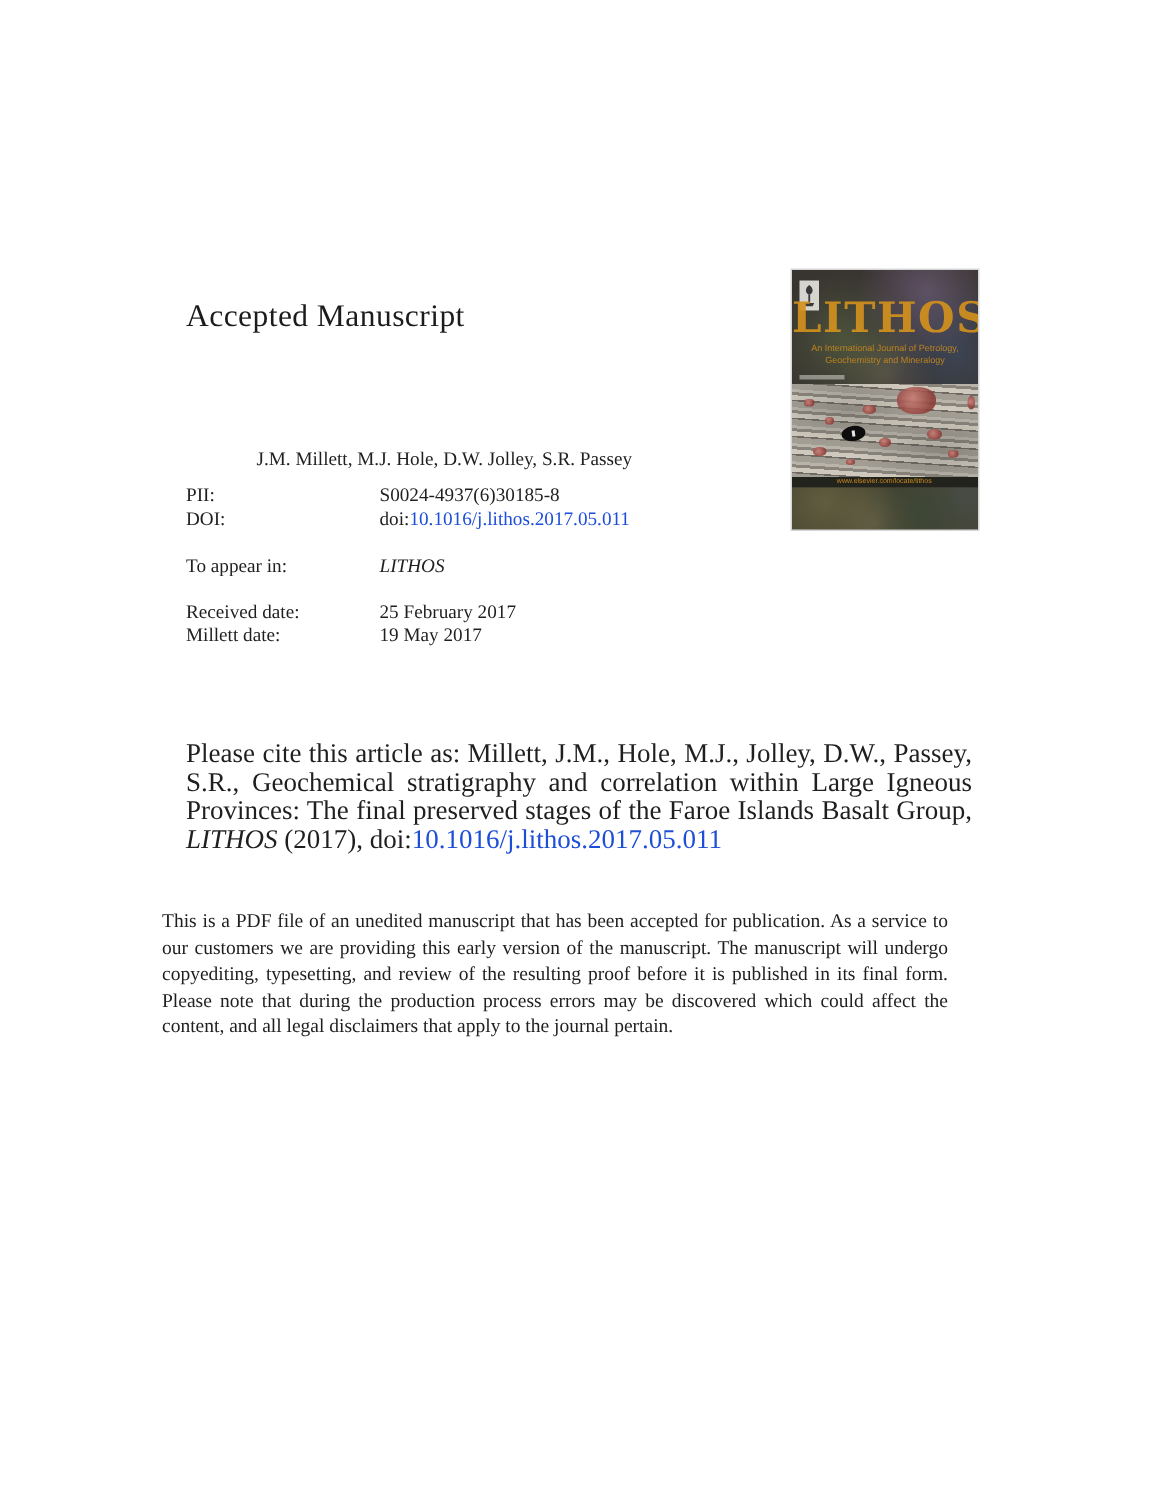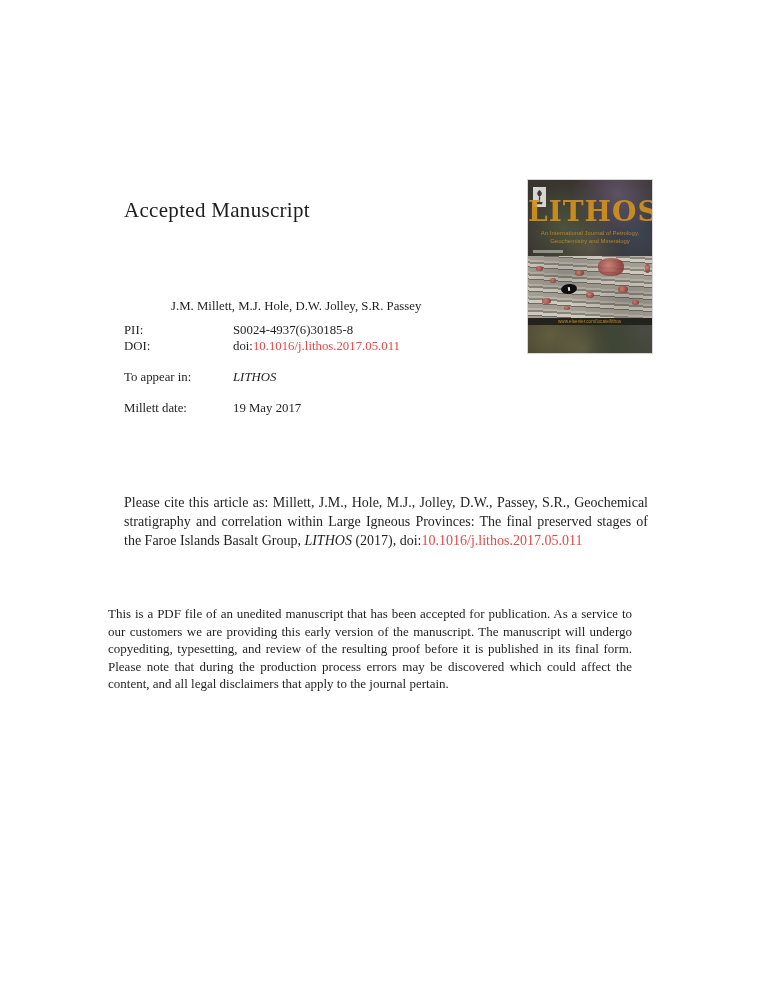--- a/index.html
+++ b/index.html
@@ -35,34 +35,34 @@
     line-height: 16px;
     margin-left: 47px;
   }
   .metadata {
     position: absolute;
     left: 124px; top: 323px;
     font-size: 12.8px;
     line-height: 15.5px;
     width: 420px;
   }
-  .meta-row { display: flex; }
+  .meta-row { display: flex; gap: 20px; }
   .meta-label { width: 109px; flex: 0 0 109px; }
   .meta-gap { height: 15.5px; }
   .italic { font-style: italic; }
   .link {
-    color: #ef4444;
+    color: #1d4ed8;
     text-decoration: none;
     cursor: pointer;
   }
   .citation {
     position: absolute;
     left: 124px; top: 493px;
     width: 524px;
-    font-size: 14px;
+    font-size: 18px;
     line-height: 19px;
     text-align: justify;
   }
   .disclaimer {
     position: absolute;
     left: 108px; top: 605px;
     width: 524px;
     font-size: 13px;
     line-height: 17.5px;
     text-align: justify;
@@ -218,20 +218,24 @@
       <span class="meta-label">DOI:</span>
       <span><span>doi:</span><span class="link">10.1016/j.lithos.2017.05.011</span></span>
     </div>
     <div class="meta-gap"></div>
     <div class="meta-row">
       <span class="meta-label">To appear in:</span>
       <span class="italic">LITHOS</span>
     </div>
     <div class="meta-gap"></div>
     <div class="meta-row">
+      <span class="meta-label">Received date:</span>
+      <span>25 February 2017</span>
+    </div>
+    <div class="meta-row">
       <span class="meta-label">Millett date:</span>
       <span>19 May 2017</span>
     </div>
   </div>
 
   <div class="citation"><span>Please cite this article as: Millett, J.M., Hole, M.J., Jolley, D.W., Passey, S.R., Geochemical stratigraphy and correlation within Large Igneous Provinces: The final preserved stages of the Faroe Islands Basalt Group, </span><span class="italic">LITHOS</span><span> (2017), doi:</span><span class="link">10.1016/j.lithos.2017.05.011</span></div>
 
   <div class="disclaimer">This is a PDF file of an unedited manuscript that has been accepted for publication. As a service to our customers we are providing this early version of the manuscript. The manuscript will undergo copyediting, typesetting, and review of the resulting proof before it is published in its final form. Please note that during the production process errors may be discovered which could affect the content, and all legal disclaimers that apply to the journal pertain.</div>
 
 </div>

